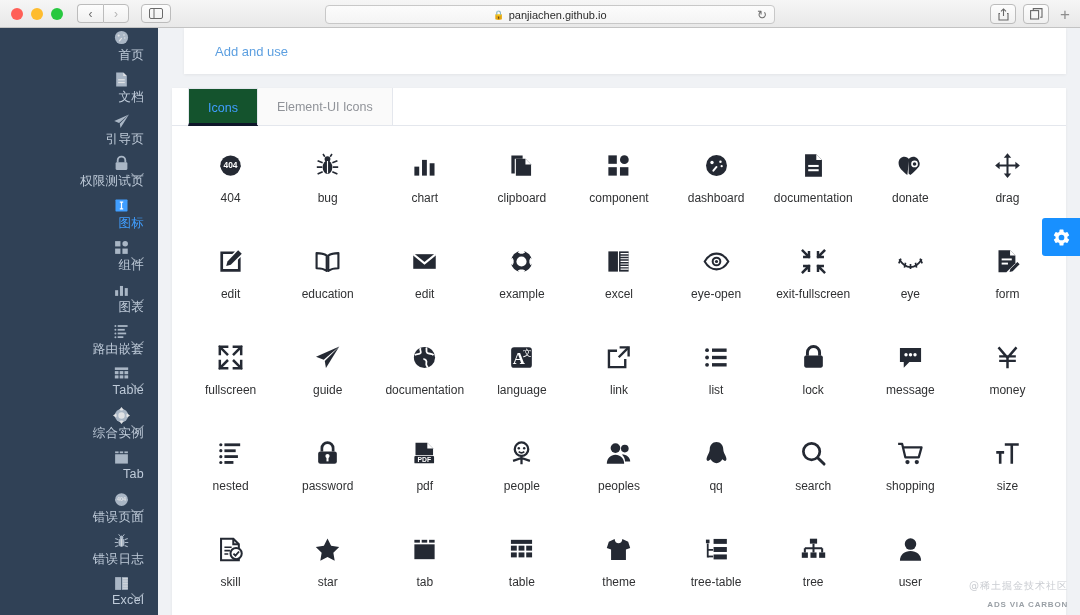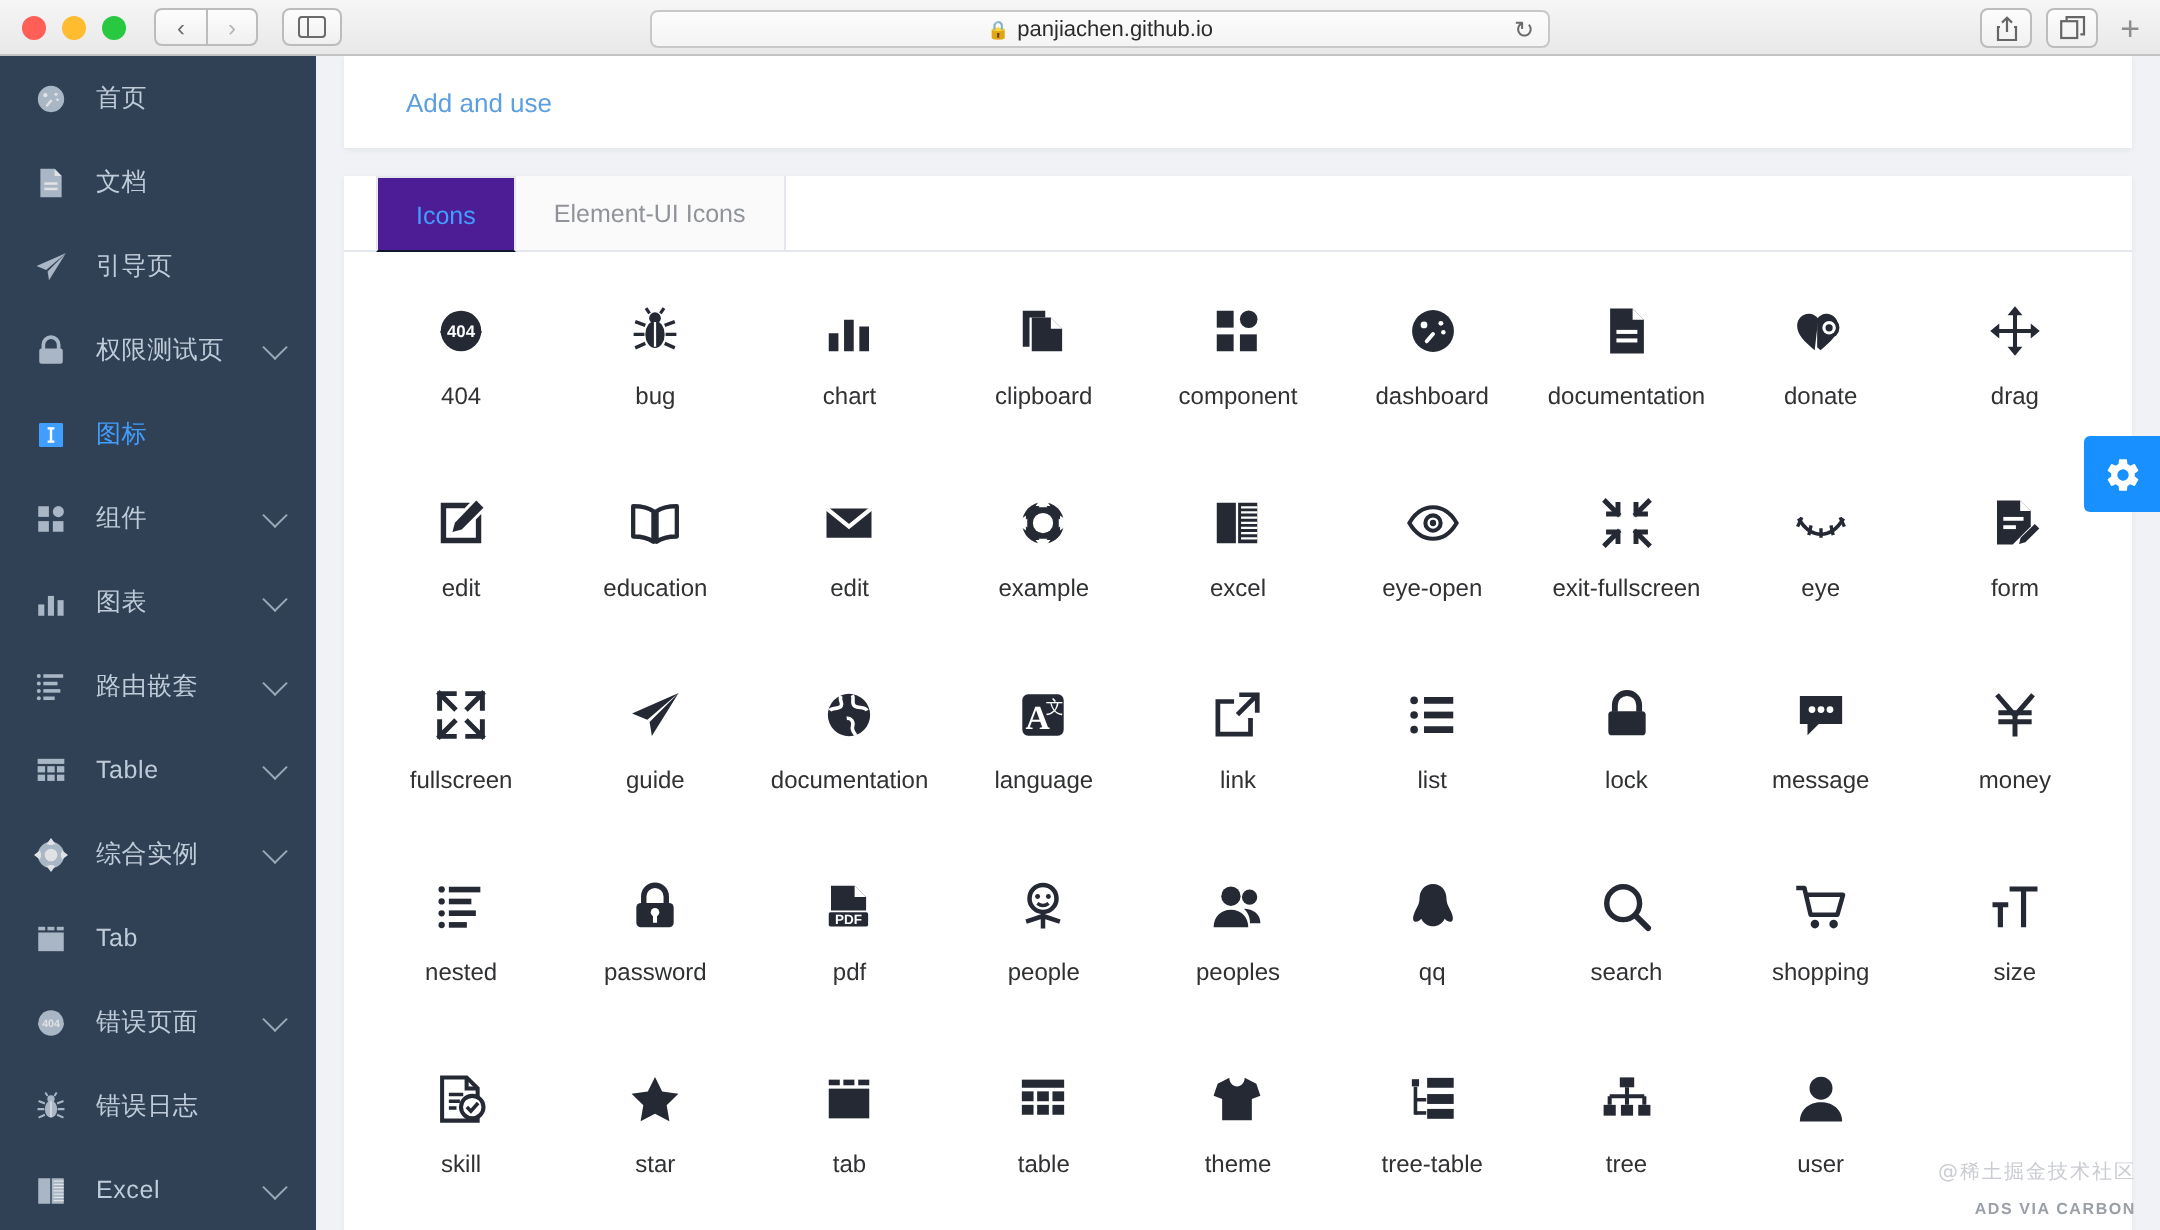--- a/index.html
+++ b/index.html
@@ -57,22 +57,22 @@
     color: #666;
   }
   .plusbtn { color: #8d8d8d; font-size: 17px; padding: 0 4px; line-height: 1; }
 
   
   .sidebar {
     position: absolute; left: 0; top: 28px; width: 158px; height: 587px;
     background: #304156; overflow: hidden;
   }
   .side-item {
-    height: 42px; display: flex; align-items: center;
-    padding: 0 14px 0 16px; box-sizing: border-box; position: relative;
+    height: 42px; display: flex; align-items: flex-end;
+    padding: 0 14px 0 16px; box-sizing: border-box; position: relative; flex-direction: column;
   }
   .side-item .ic {
     width: 19px; height: 19px; flex: 0 0 19px; margin-right: 13px;
     display: flex; align-items: center; justify-content: center;
     color: #bfcbd9; opacity: .85;
   }
   .side-item .ic svg { display:block; }
   .side-item .lbl {
     font-size: 12.5px; color: #bfcbd9; letter-spacing: .3px; white-space: nowrap;
   }
@@ -83,21 +83,21 @@
     width: 8px; height: 8px; border-right: 1.3px solid #9aa7b6;
     border-bottom: 1.3px solid #9aa7b6; transform: translateY(-65%) rotate(45deg);
   }
 
   
   .content {
     position: absolute; left: 158px; top: 28px; width: 922px; height: 587px;
     background: #f0f2f5; overflow: hidden;
   }
   .breadcrumb-bar {
-    position: absolute; left: 14px; top: 0px; right: 14px; height: 46px;
+    position: absolute; left: 26px; top: 0px; right: 14px; height: 46px;
     background: #fff; display: flex; align-items: center; padding-left: 31px;
     box-sizing: border-box;
     box-shadow: 0 1px 3px rgba(0,0,0,.06);
   }
   .breadcrumb-bar .crumb { font-size: 13px; color: #5c9fe0; }
 
   .panel {
     position: absolute; left: 14px; top: 60px; right: 14px; bottom: -12px;
     background: #fff; box-shadow: 0 1px 3px rgba(0,0,0,.06);
     overflow: hidden;
@@ -105,21 +105,21 @@
   .tabs {
     height: 38px; border-bottom: 1px solid #e4e7ed; display: flex; align-items: flex-end;
     padding-left: 16px; box-sizing: border-box; background: #fff;
   }
   .tab {
     height: 38px; line-height: 38px; padding: 0 19px; font-size: 12.5px;
     color: #909399; box-sizing: border-box; background: #fafafa;
     border: 1px solid #e4e7ed; border-bottom: none; margin-right: -1px;
   }
   .tab.active {
-    color: #409eff; background: #4c1d95; border-bottom: 1px solid #0f172a;
+    color: #409eff; background: #14532d; border-bottom: 3px solid #0f172a;
     margin-bottom: -1px; font-weight: normal;
   }
 
   .icon-grid {
     display: grid; grid-template-columns: repeat(9, 1fr);
     padding: 22px 10px 0 10px;
     row-gap: 30px;
   }
   .icon-cell {
     display: flex; flex-direction: column; align-items: center;

